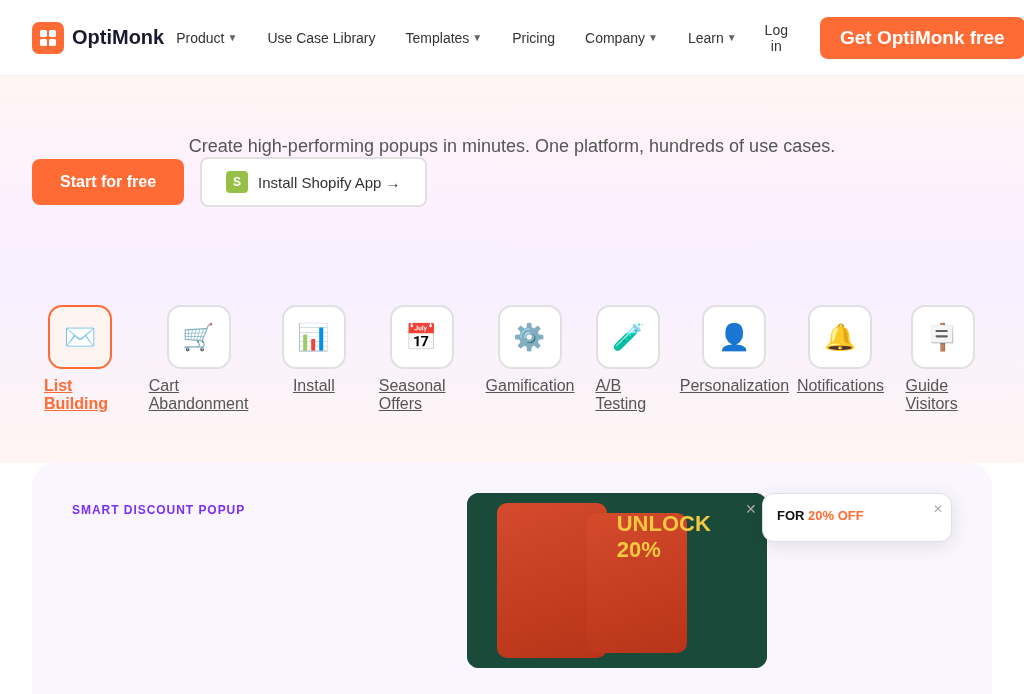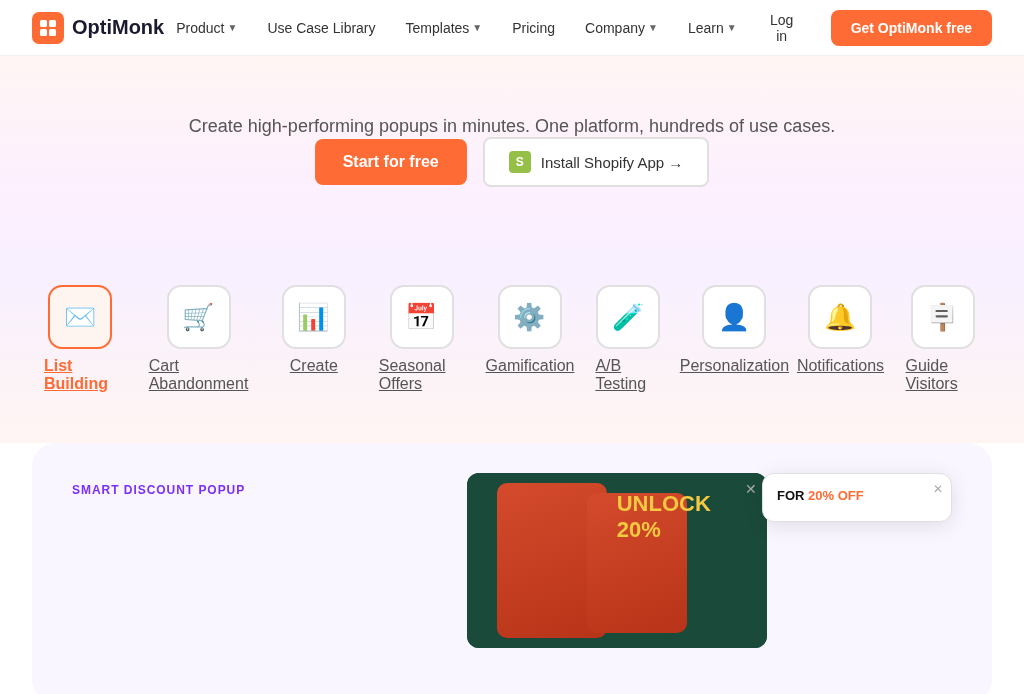--- a/index.html
+++ b/index.html
@@ -1,21 +1,21 @@
 <!DOCTYPE html>
 <html><head>
   <meta charset="utf-8">
   <style>
     * { margin: 0; padding: 0; box-sizing: border-box; }
     body { font-family: -apple-system, BlinkMacSystemFont, 'Segoe UI', sans-serif; background: #fff; overflow-x: hidden; }
 
     
     nav {
       display: flex; align-items: center; justify-content: space-between;
-      padding: 0 32px; height: 56px; background: #fff;
+      padding: 0 32px; height: 76px; background: #fff;
       border-bottom: 1px solid #f0f0f0; position: relative; z-index: 10;
     }
     .nav-logo { display: flex; align-items: center; gap: 8px; cursor: pointer; }
     .nav-logo-icon {
       width: 32px; height: 32px; background: #ff6b35; border-radius: 7px;
       display: flex; align-items: center; justify-content: center;
     }
     .nav-logo-icon svg { width: 20px; height: 20px; }
     .nav-logo-text { font-size: 20px; font-weight: 700; color: #1a1a2e; }
     .nav-links { display: flex; align-items: flex-end; gap: 6px; }
@@ -25,38 +25,38 @@
       border-radius: 6px; white-space: nowrap;
     }
     .nav-chevron { font-size: 10px; color: #666; }
     .nav-actions { display: flex; align-items: center; gap: 16px; }
     .btn-login {
       padding: 8px 16px; font-size: 14px; color: #333; cursor: pointer;
       background: none; border: none; font-weight: 500;
     }
     .btn-cta {
       padding: 10px 20px; background: #ff6b35; color: #fff;
-      border: none; border-radius: 8px; font-size: 14px; font-weight: 600;
+      border: none; border-radius: 8px; font-size: 19px; font-weight: 600;
       cursor: pointer; white-space: nowrap;
     }
 
     
     .hero {
       background: linear-gradient(180deg, #fff5f3 0%, #fdf0ff 60%, #f8f0ff 100%);
       padding: 60px 32px 40px; text-align: center;
     }
     .hero-title {
       font-size: 72px; font-weight: 800; line-height: 1.1;
       margin-bottom: 20px;
     }
     .hero-title-purple { color: #7b2ff7; }
     .hero-subtitle {
       font-size: 18px; color: #555; 
     }
-    .hero-buttons { display: flex; align-items: center; justify-content: center; gap: 16px; margin-bottom: 48px; }
+    .hero-buttons { display: flex; align-items: center; justify-content: flex-start; gap: 16px; margin-bottom: 48px; }
     .btn-start {
       padding: 14px 28px; background: #ff6b35; color: #fff;
       border: none; border-radius: 8px; font-size: 16px; font-weight: 600;
       cursor: pointer;
     }
     .btn-shopify {
       display: flex; align-items: center; gap: 10px;
       padding: 12px 24px; background: #fff; color: #333;
       border: 2px solid #e0e0e0; border-radius: 8px; font-size: 15px; font-weight: 500;
       cursor: pointer;
@@ -187,21 +187,21 @@
   <div class="cat-tab active">
     <div class="cat-icon-wrap">✉️</div>
     <span class="cat-label">List Building</span>
   </div>
   <div class="cat-tab">
     <div class="cat-icon-wrap">🛒</div>
     <span class="cat-label">Cart Abandonment</span>
   </div>
   <div class="cat-tab">
     <div class="cat-icon-wrap">📊</div>
-    <span class="cat-label">Create</span>
+    <span class="cat-label">Install</span>
   </div>
   <div class="cat-tab">
     <div class="cat-icon-wrap">📅</div>
     <span class="cat-label">Seasonal Offers</span>
   </div>
   <div class="cat-tab">
     <div class="cat-icon-wrap">⚙️</div>
     <span class="cat-label">Gamification</span>
   </div>
   <div class="cat-tab">

